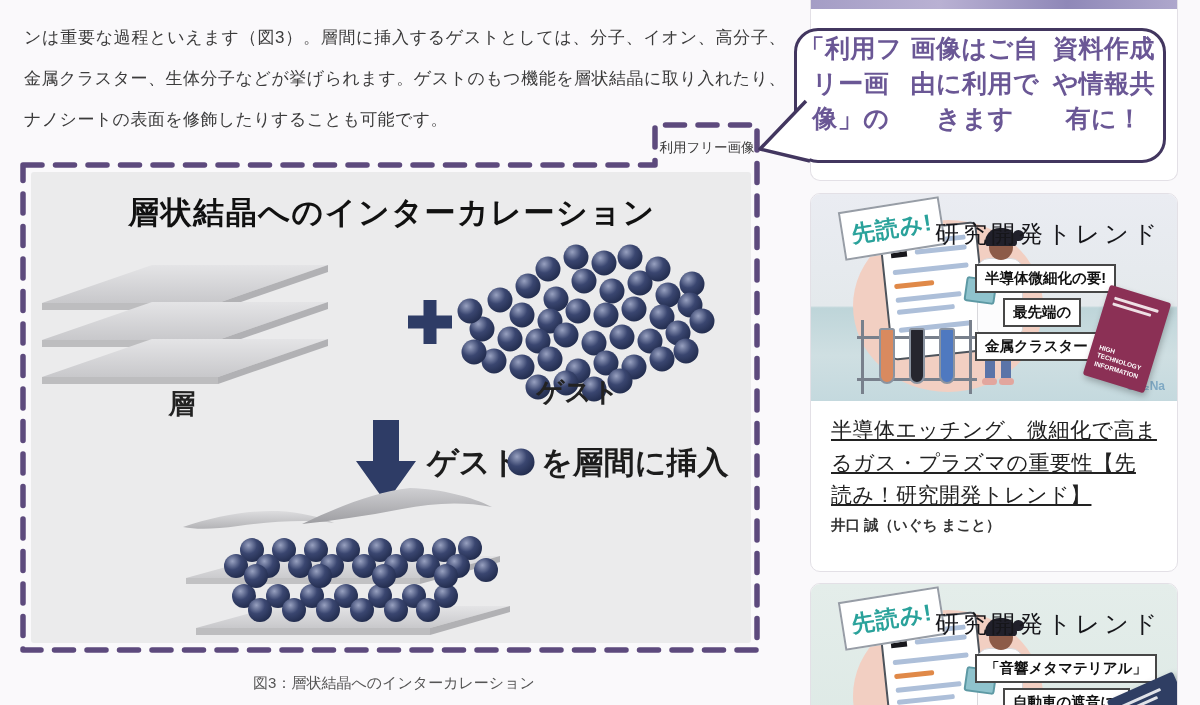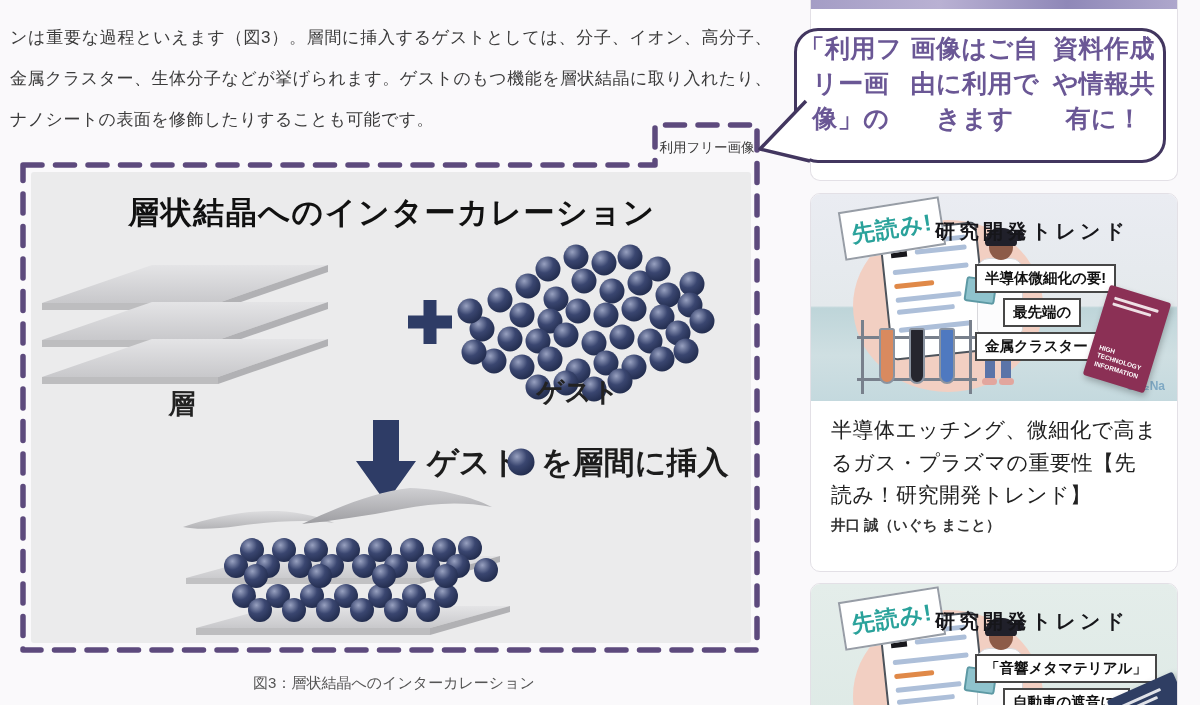--- a/index.html
+++ b/index.html
@@ -3,21 +3,21 @@
 <meta charset="utf-8">
 <style>
   html,body{margin:0;padding:0;}
   .page{
     position:relative;width:1200px;height:705px;overflow:hidden;
     background:#faf9fb;
     font-family:"Liberation Sans","DejaVu Sans",sans-serif;
   }
   
   .main-paragraph{
-    position:absolute;left:10px;top:0;width:762px;
+    position:absolute;left:24px;top:0;width:762px;
     font-size:17px;line-height:41px;letter-spacing:.4px;color:#3b3b3b;
     text-align:justify;
   }
   
   .figure-layer{position:absolute;left:0;top:0;width:1200px;height:705px;z-index:1;}
   
   .callout{
     position:absolute;left:794px;top:28px;width:372px;height:135px;z-index:5;
     background:#ffffff;border:3.5px solid #42365f;border-radius:24px;
     box-sizing:border-box;display:flex;flex-direction:row;justify-content:center;
@@ -68,34 +68,34 @@
   .tubes .post{position:absolute;top:0;width:3px;height:74px;background:#78808c;}
   .tubes .post.l{left:4px;} .tubes .post.r{left:112px;}
   .tube{position:absolute;top:8px;width:16px;height:56px;border:2px solid #8a93a0;border-radius:3px 3px 9px 9px;box-sizing:border-box;}
   .tube .cap{height:9px;background:#9aa3ae;border-bottom:2px solid #7d8692;}
   .tube.c1{left:22px;background:#d98a5f;} .tube.c2{left:52px;background:#26262e;} .tube.c3{left:82px;background:#4f79c0;}
   .badge-tag{
     position:absolute;left:30px;top:10px;width:98px;height:45px;background:#fff;
     border:2px solid #979da6;transform:rotate(-9deg);display:flex;align-items:center;justify-content:center;
     color:#2aa29b;font-weight:800;font-size:23px;letter-spacing:1px;
   }
-  .series-heading{position:absolute;left:124px;top:24px;color:#16161a;font-weight:700;font-size:20px;letter-spacing:4px;white-space:nowrap;}
+  .series-heading{position:absolute;left:124px;top:24px;color:#16161a;font-weight:400;font-size:24px;letter-spacing:4px;white-space:nowrap;}
   .tagbox{position:absolute;left:164px;background:#fff;border:2px solid #474747;color:#111;
     font-weight:700;font-size:14.5px;padding:4px 8px;white-space:nowrap;line-height:1.2;}
   .tagbox.p1{top:70px;text-align:center;} .tagbox.p2{top:104px;margin-left:28px;} .tagbox.p3{top:138px;}
   .book{position:absolute;border-radius:3px;box-shadow:2px 3px 6px rgba(0,0,0,.25);}
   .book--maroon{left:284px;top:98px;width:64px;height:94px;background:#8b3055;transform:rotate(17deg);}
   .book--navy{left:312px;top:98px;width:72px;height:96px;background:#2f3e63;transform:rotate(-24deg);}
   .book .bl{position:absolute;left:8px;height:3px;background:rgba(255,255,255,.85);border-radius:1px;}
   .book .bl.b1{top:10px;width:46px;} .book .bl.b2{top:16px;width:40px;}
   .book .btx{position:absolute;left:8px;bottom:10px;color:#fff;font-size:6.5px;font-weight:700;line-height:1.3;width:50px;}
   .deco-hex{position:absolute;right:30px;bottom:18px;color:#9cc0d4;font-size:34px;opacity:.8;}
   .deco-text{position:absolute;right:12px;bottom:8px;color:#7fa9c4;font-size:12px;font-weight:700;}
   .card-body{padding:13px 20px 0 20px;}
-  .card-title{font-size:21px;color:#222;line-height:1.55;font-weight:500;letter-spacing:.5px;}
+  .card-title{font-size:21px;color:#222;line-height:1.55;font-weight:500;letter-spacing:.5px;text-decoration:underline;}
   .card-date{margin-top:9px;font-size:13.5px;color:#9b9b9b;}
   .card-author{margin-top:4px;font-size:14.5px;color:#333;font-weight:700;}
 </style>
 </head>
 <body>
 
 <div class="page">
 
   <p class="main-paragraph">ンは重要な過程といえます（図3）。層間に挿入するゲストとしては、分子、イオン、高分子、金属クラスター、生体分子などが挙げられます。ゲストのもつ機能を層状結晶に取り入れたり、ナノシートの表面を修飾したりすることも可能です。</p>
 

